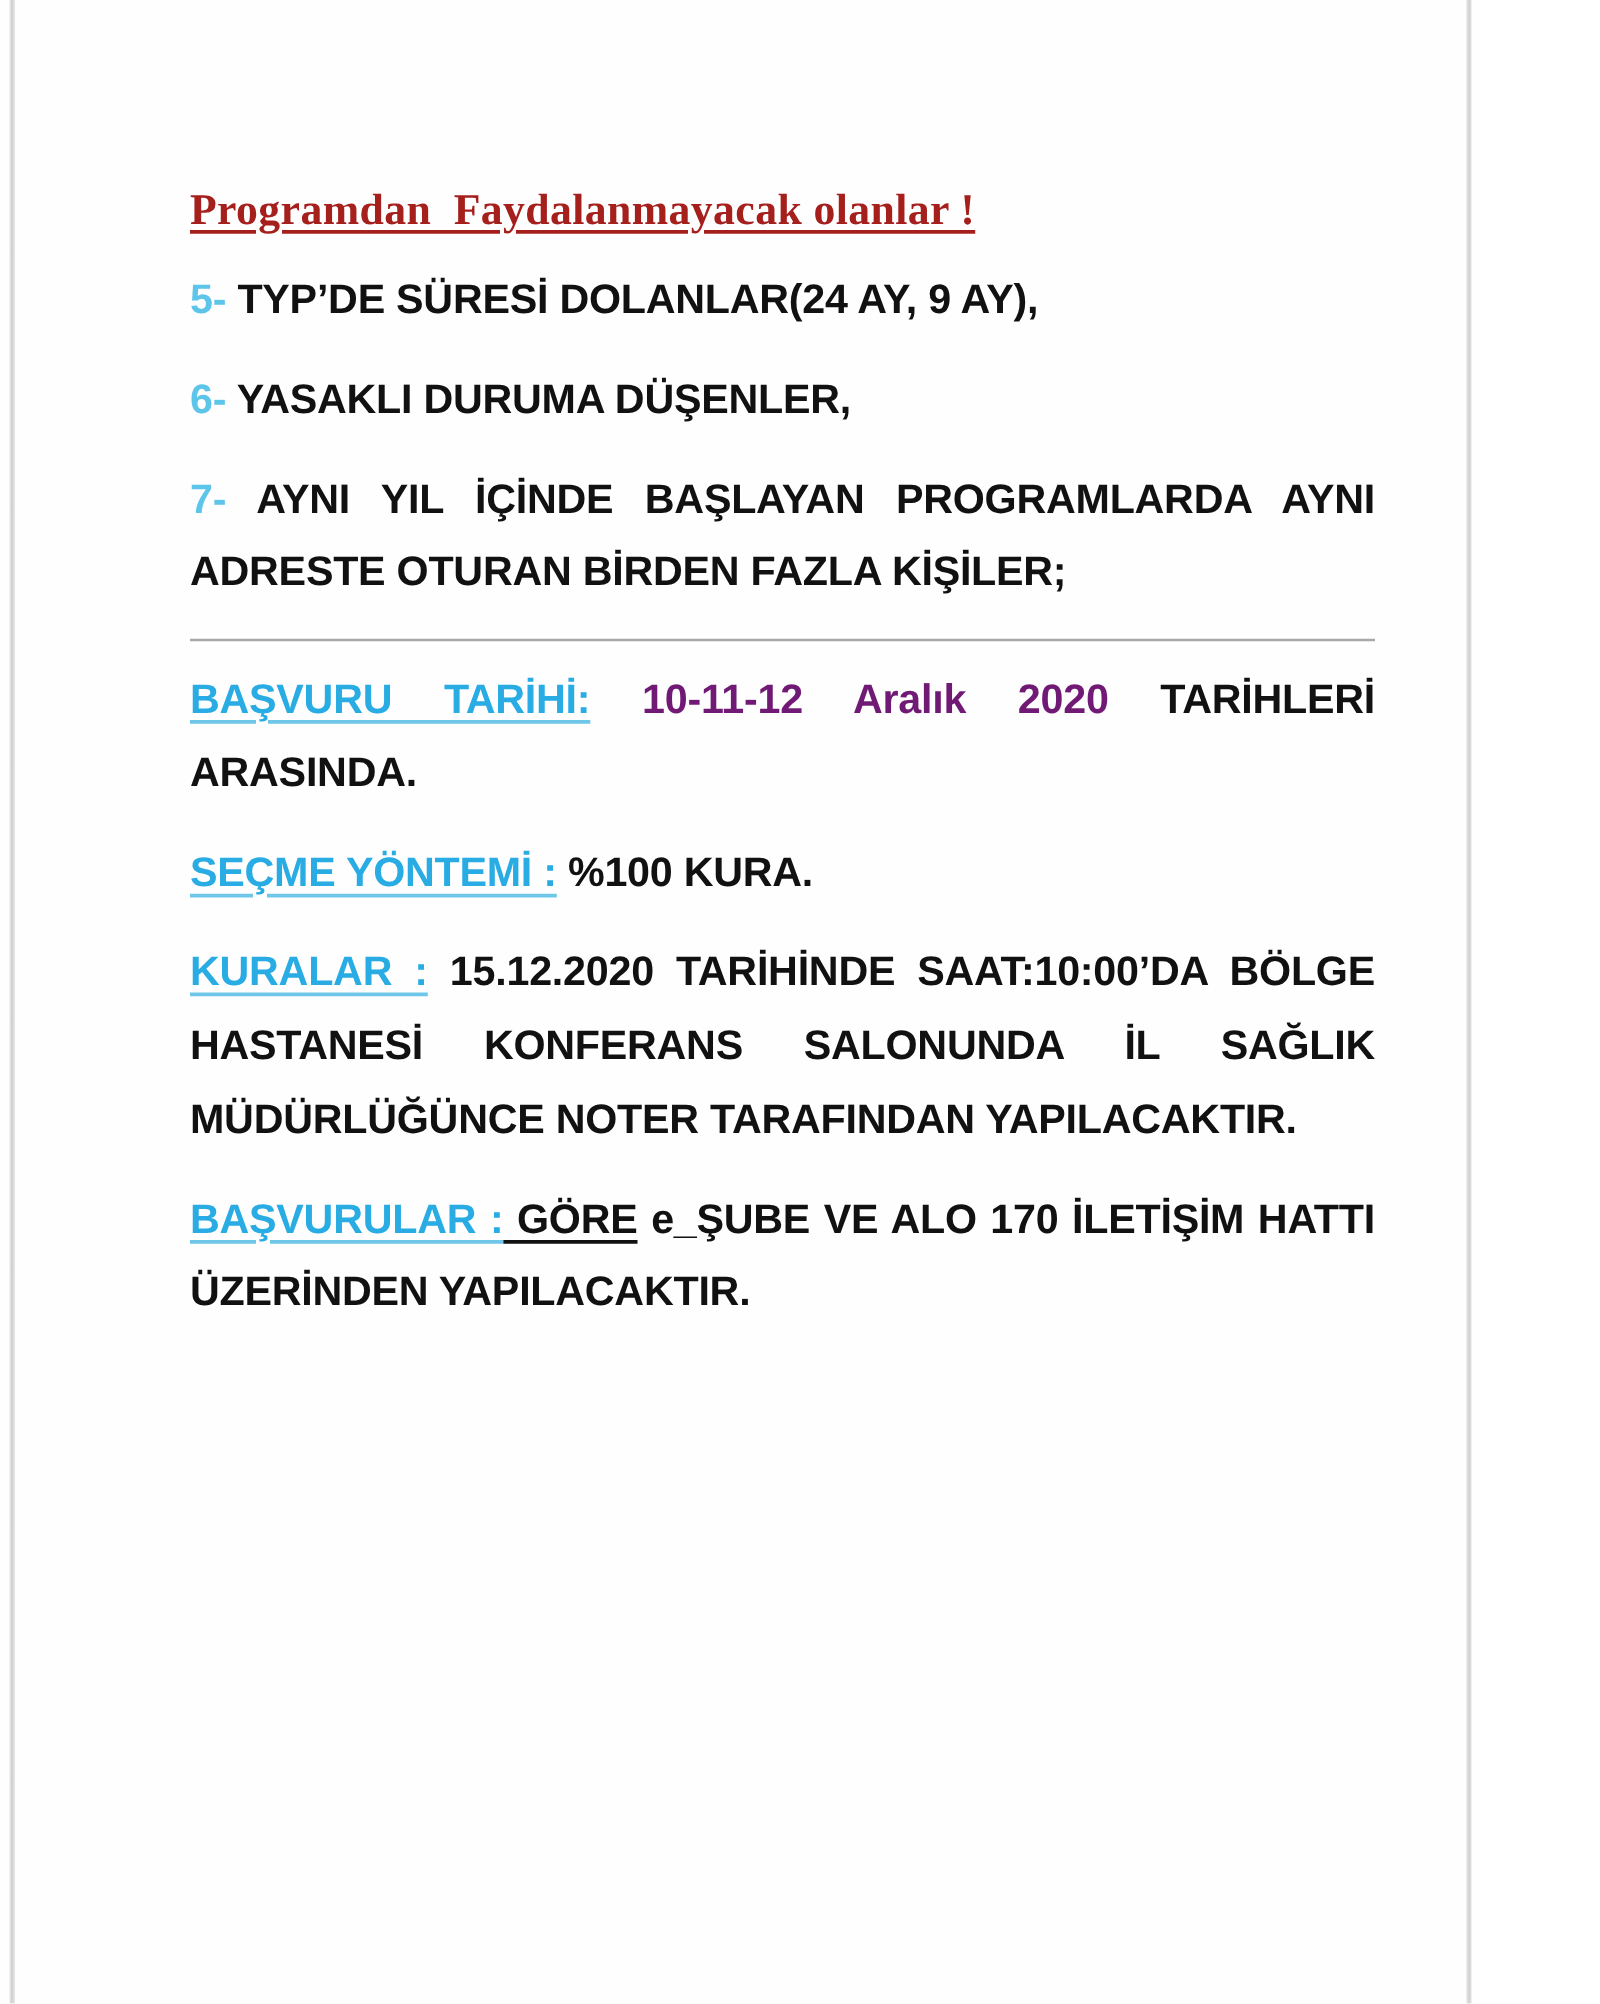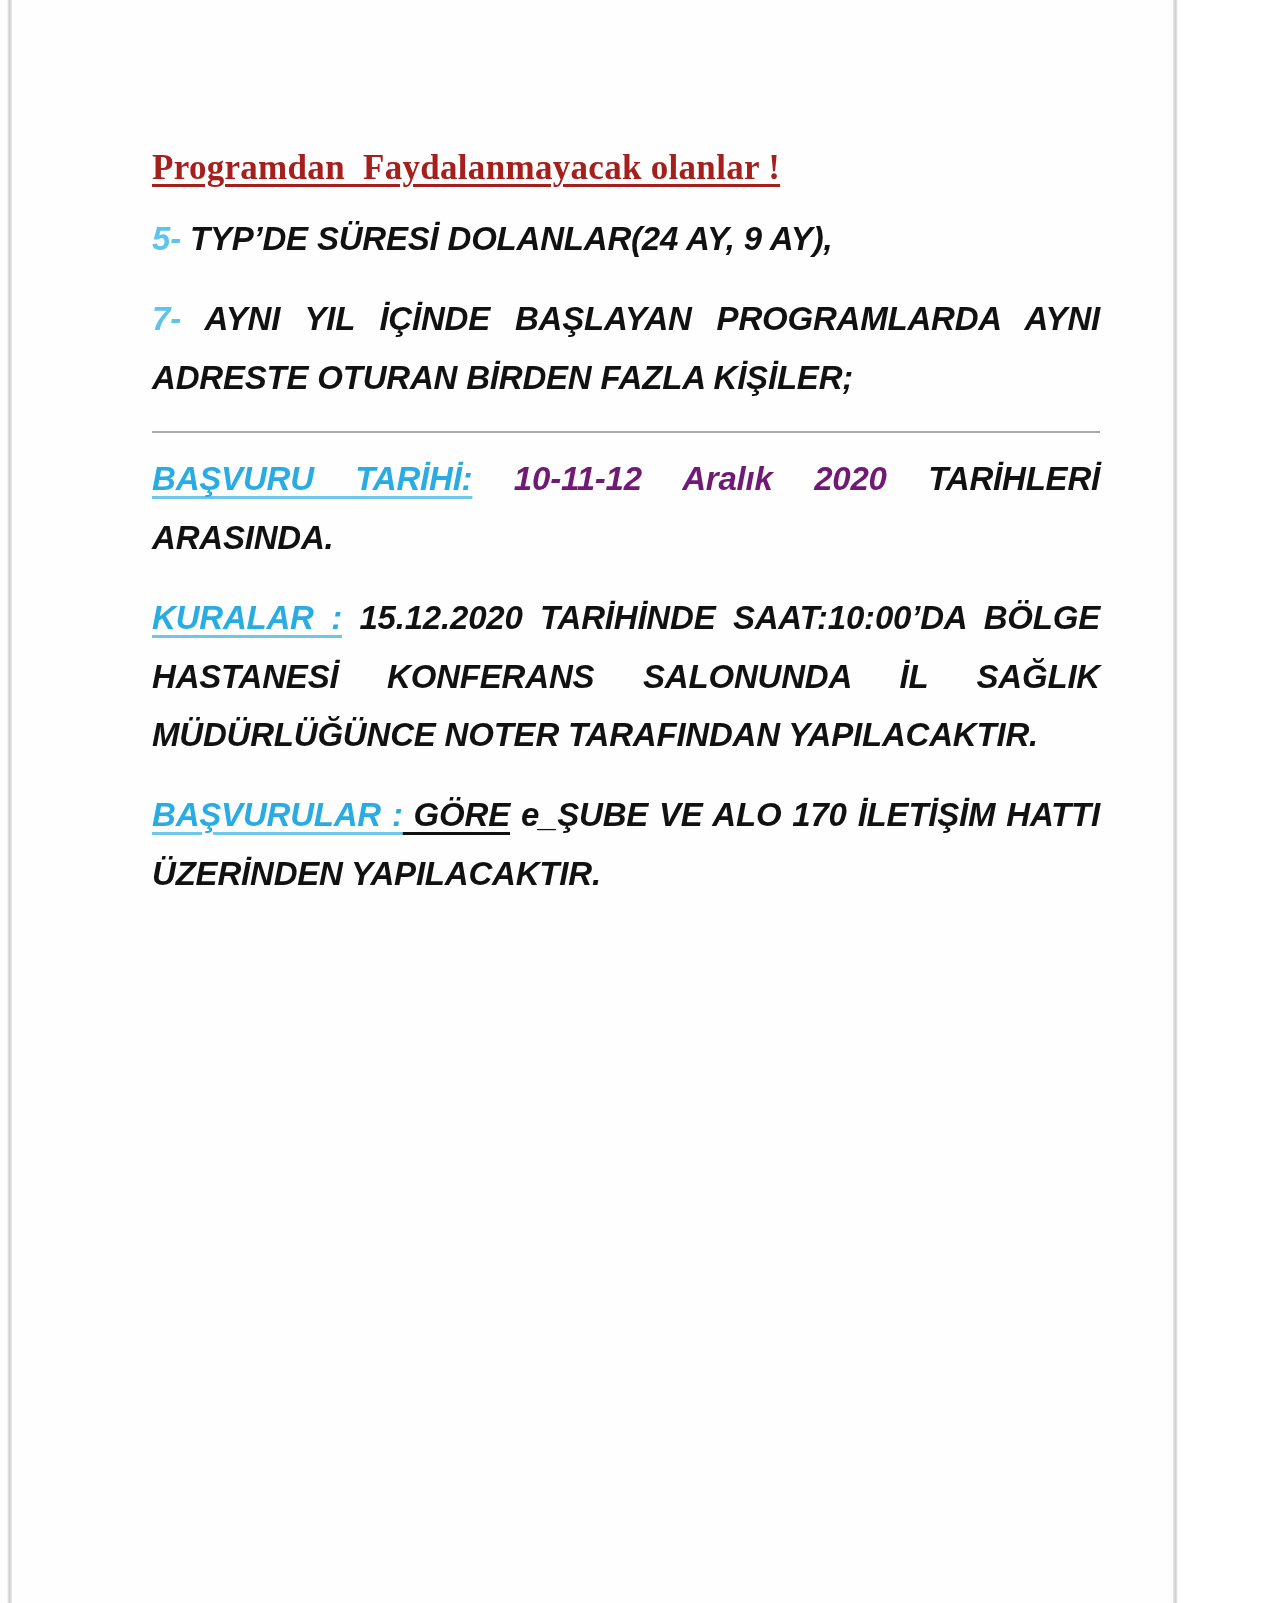--- a/index.html
+++ b/index.html
@@ -63,21 +63,21 @@
     font-size: 33px;
     line-height: 1.78;
     color: #111111;
     text-align: justify;
     text-justify: inter-word;
     letter-spacing: -0.2px;
     margin: 0;
     padding: 11px 0 10px 0;
     -webkit-font-smoothing: antialiased;
   }
-  .para.last-line-left { text-align-last: left; font-style: italic; }
+  .para.last-line-left { text-align-last: left; }
 
   .num {
     color: #5ec5ea;
   }
 
   .label-cyan {
     color: #29ace3;
     text-decoration: underline;
     text-decoration-color: #6ec6e8;
     text-decoration-thickness: 3px;
@@ -112,27 +112,29 @@
 
   <div class="edge-left"></div>
   <div class="edge-right"></div>
 
   <div class="content">
 
     <h1 class="doc-title">Programdan  Faydalanmayacak olanlar !</h1>
 
     <p class="para last-line-left"><span class="num">5-</span><span> TYP’DE SÜRESİ DOLANLAR(24 AY, 9 AY),</span></p>
 
+    <p class="para last-line-left"><span class="num">6-</span><span> YASAKLI DURUMA DÜŞENLER,</span></p>
 
     <p class="para last-line-left"><span class="num">7-</span><span> AYNI YIL İÇİNDE BAŞLAYAN PROGRAMLARDA AYNI ADRESTE OTURAN BİRDEN FAZLA KİŞİLER;</span></p>
 
 
     <hr class="divider">
 
     <p class="para last-line-left"><span class="label-cyan">BAŞVURU  TARİHİ:</span><span class="red"> 10-11-12  Aralık  2020</span><span> TARİHLERİ ARASINDA.</span></p>
 
+    <p class="para last-line-left"><span class="label-cyan">SEÇME YÖNTEMİ :</span><span> %100 KURA.</span></p>
 
     <p class="para last-line-left"><span class="label-cyan">KURALAR  :</span><span> 15.12.2020  TARİHİNDE  SAAT:10:00’DA BÖLGE HASTANESİ KONFERANS SALONUNDA İL SAĞLIK MÜDÜRLÜĞÜNCE NOTER TARAFINDAN YAPILACAKTIR.</span></p>
 
     <p class="para last-line-left"><span class="label-cyan">BAŞVURULAR :</span><span class="black-underline"> GÖRE</span><span> e_ŞUBE  VE  ALO  170  İLETİŞİM HATTI ÜZERİNDEN YAPILACAKTIR.</span></p>
 
   </div>
 </div>
 
 </body></html>

